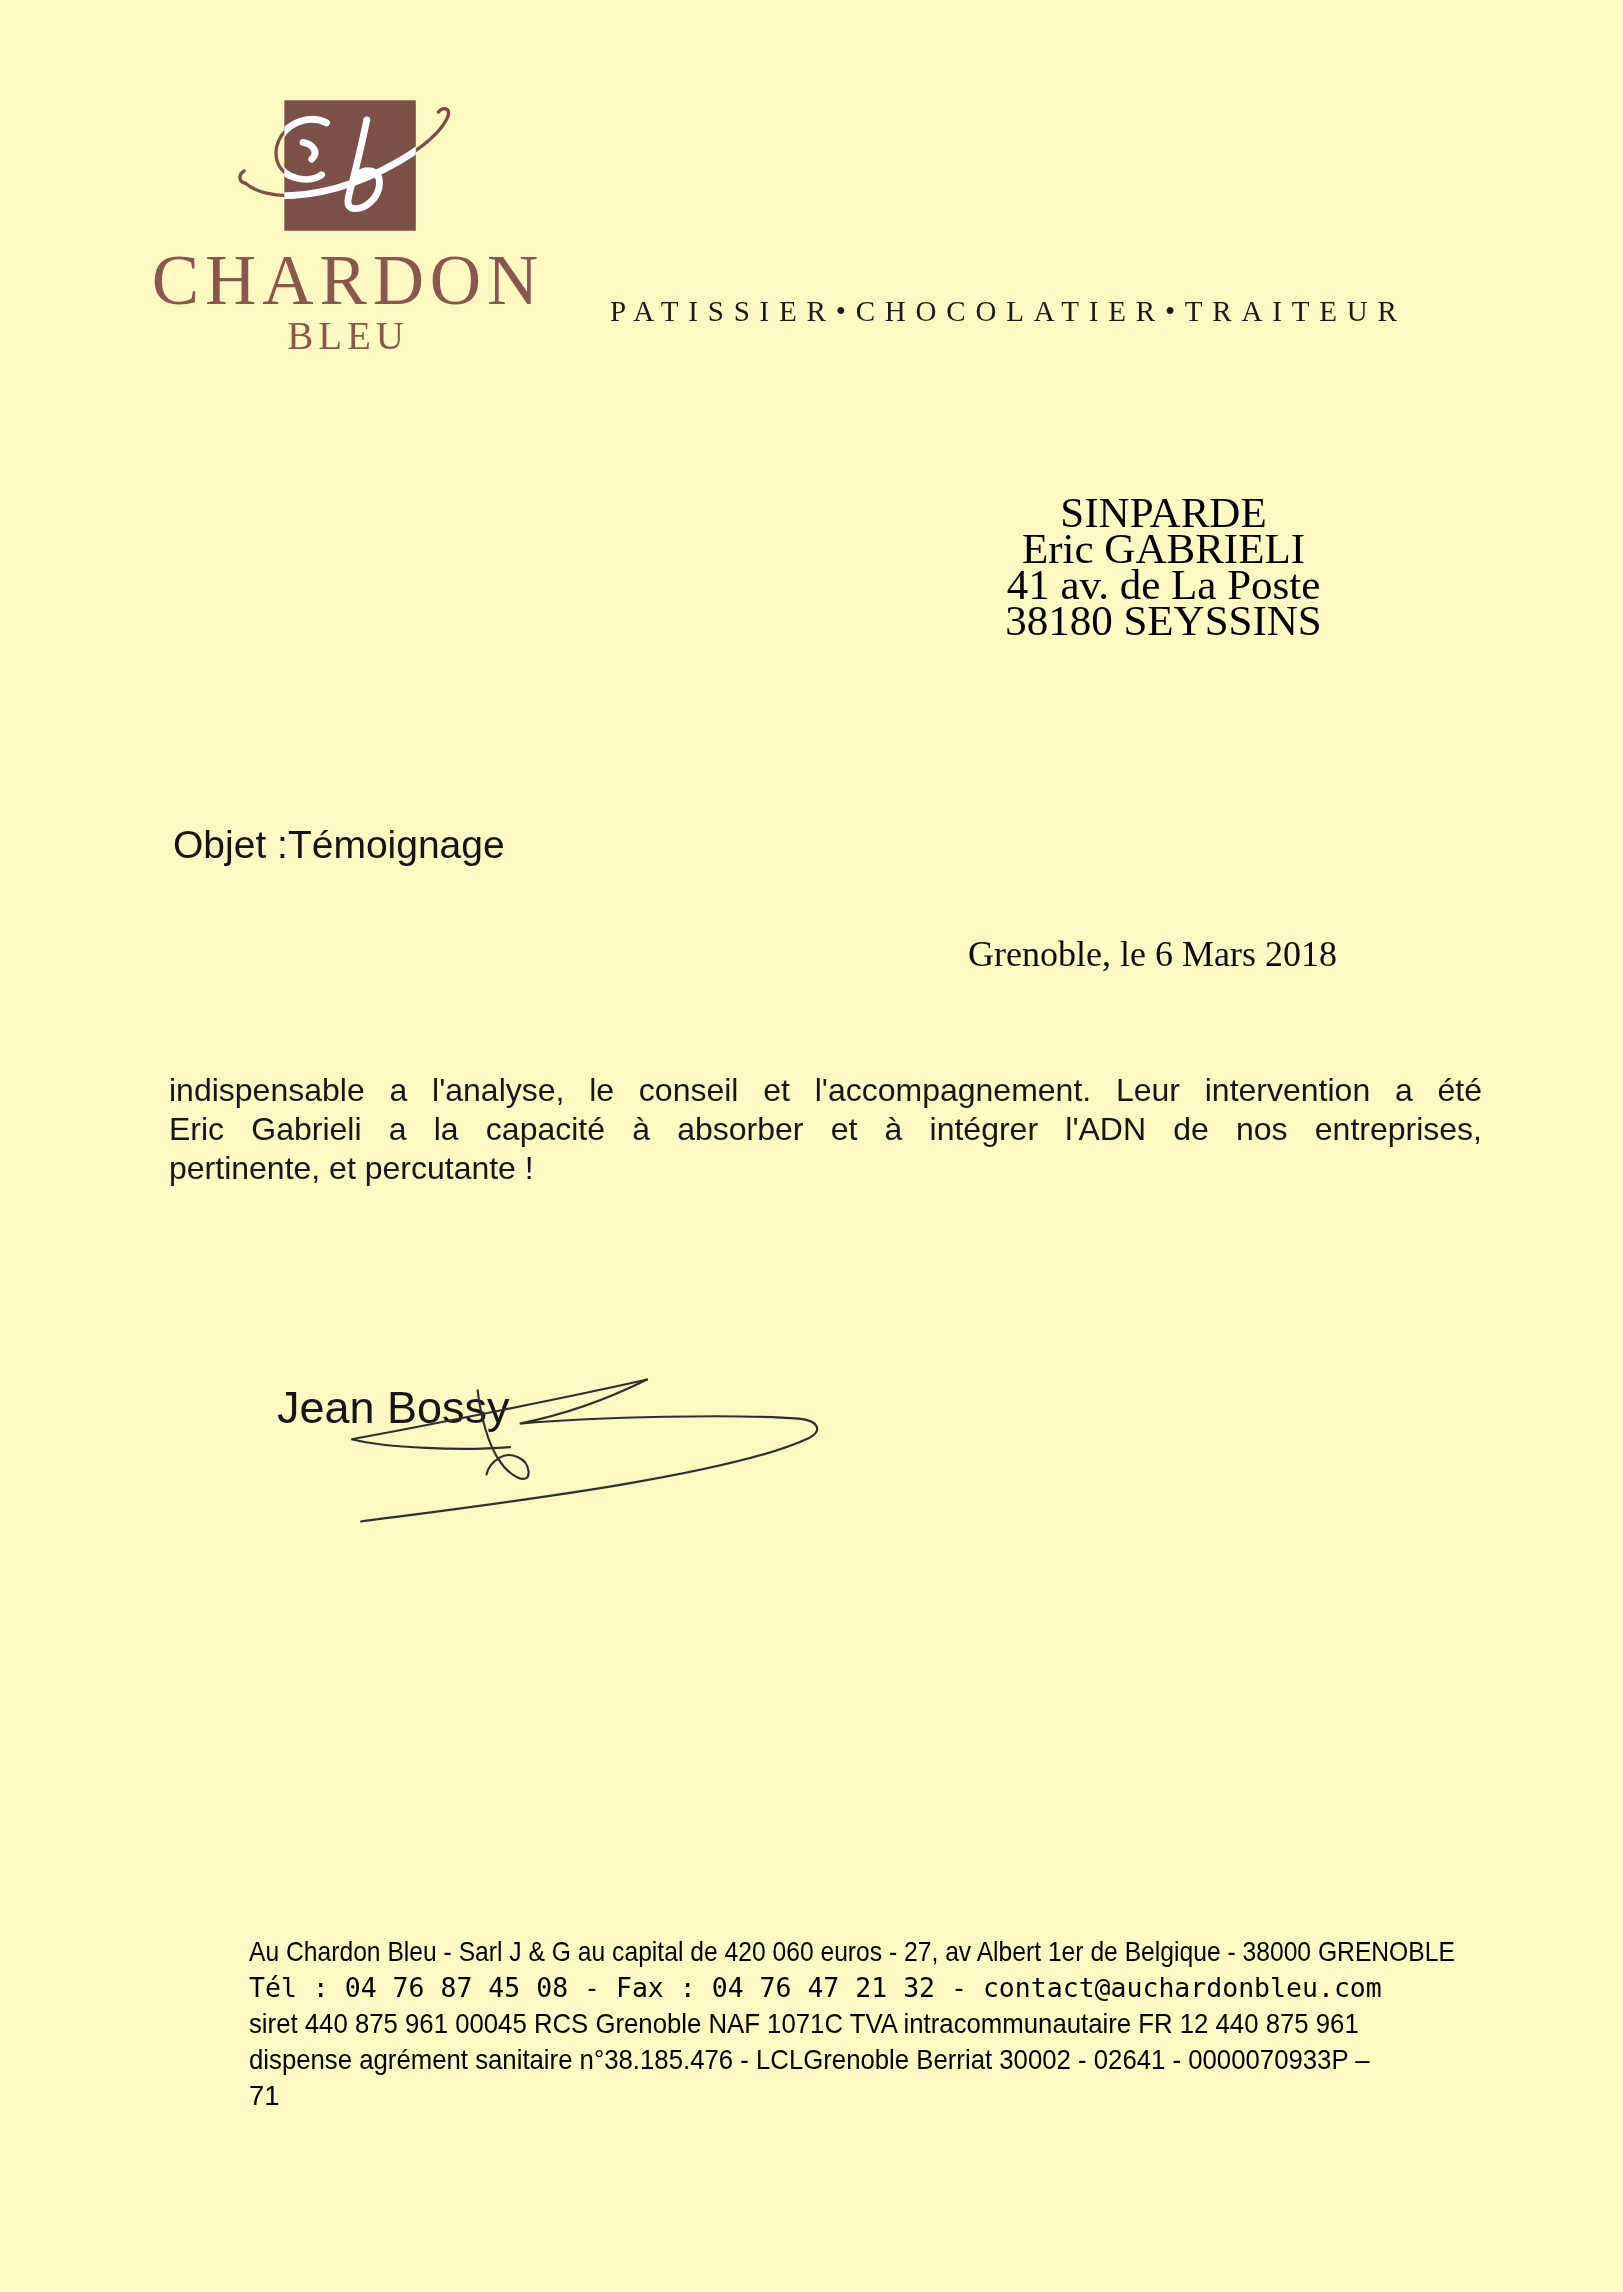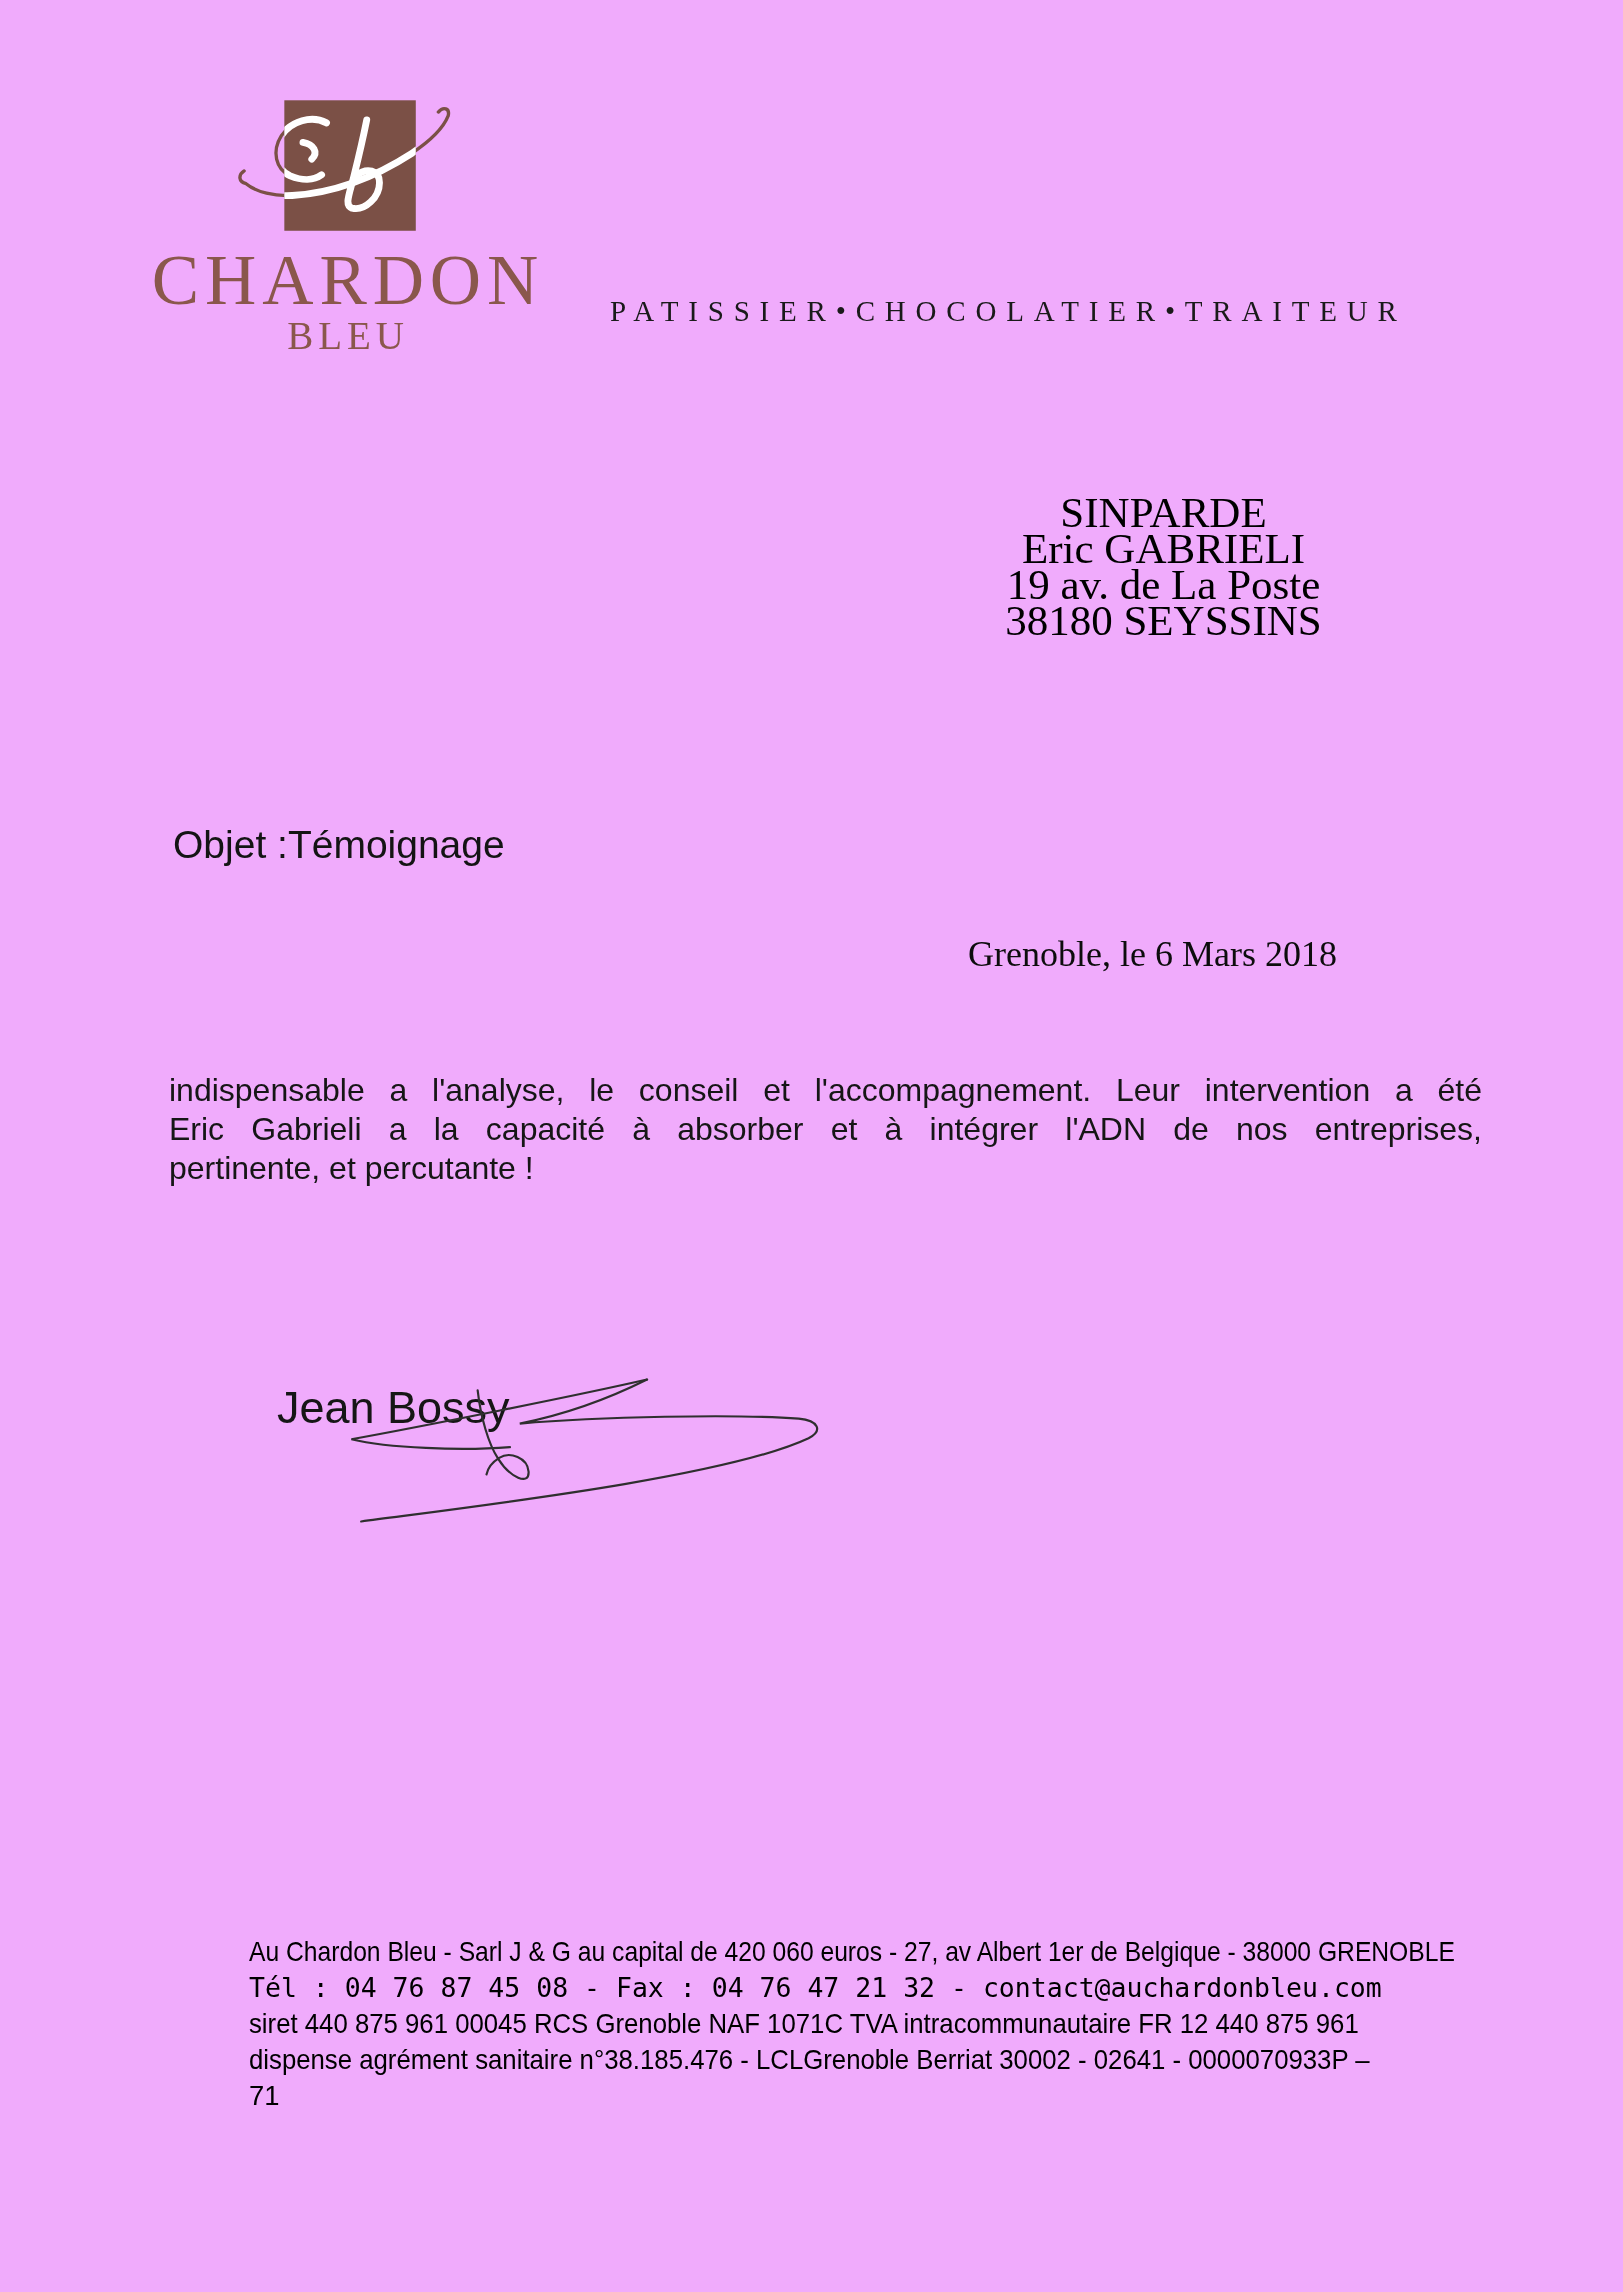--- a/index.html
+++ b/index.html
@@ -1,17 +1,17 @@
 <!DOCTYPE html>
 <html><head>
 <meta charset="utf-8">
 <style>
   html,body { margin:0; padding:0; background:#ffffff; }
   .page {
-    position:relative; width:1623px; height:2293px; background:#f0abfc;
+    position:relative; width:1623px; height:2293px; background:#fef9c3;
     font-family:"Liberation Sans", sans-serif; color:#111; overflow:hidden;
   }
 
   
   .logo-svg { position:absolute; left:147px; top:59px; width:412px; height:216px; }
   .brand-name {
     position:absolute; left:147px; top:245px; width:402px; text-align:center;
     font-family:"Liberation Serif", serif; color:#8a574c;
   }
   .brand-line1 { font-size:71px; letter-spacing:5.9px; line-height:1; white-space:nowrap; }
@@ -84,21 +84,21 @@
   <div class="brand-name">
     <div class="brand-line1">CHARDON</div>
     <div class="brand-line2">BLEU</div>
   </div>
 
   <div class="tagline">PATISSIER•CHOCOLATIER•TRAITEUR</div>
 
   <div class="recipient">
     <div>SINPARDE</div>
     <div>Eric GABRIELI</div>
-    <div>19 av. de La Poste</div>
+    <div>41 av. de La Poste</div>
     <div>38180 SEYSSINS</div>
   </div>
 
   <div class="subject">Objet :Témoignage</div>
 
   <div class="dateline">Grenoble, le 6 Mars 2018</div>
 
   <div class="body-text">
     <div class="body-line j">indispensable a l'analyse, le conseil et l'accompagnement. Leur intervention a été</div>
     <div class="body-line j">Eric Gabrieli a la capacité à absorber et à intégrer l'ADN de nos entreprises,</div>

